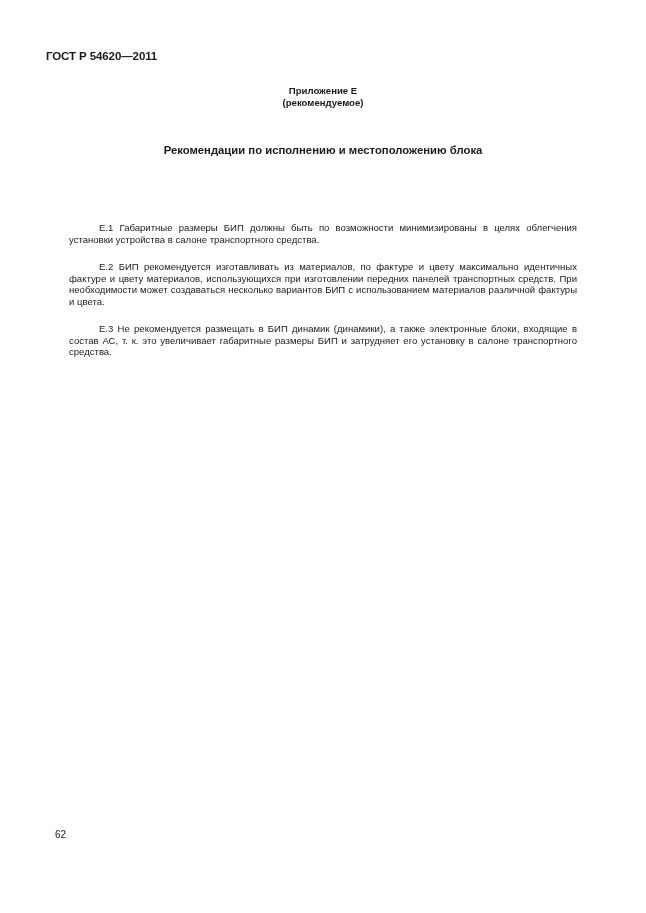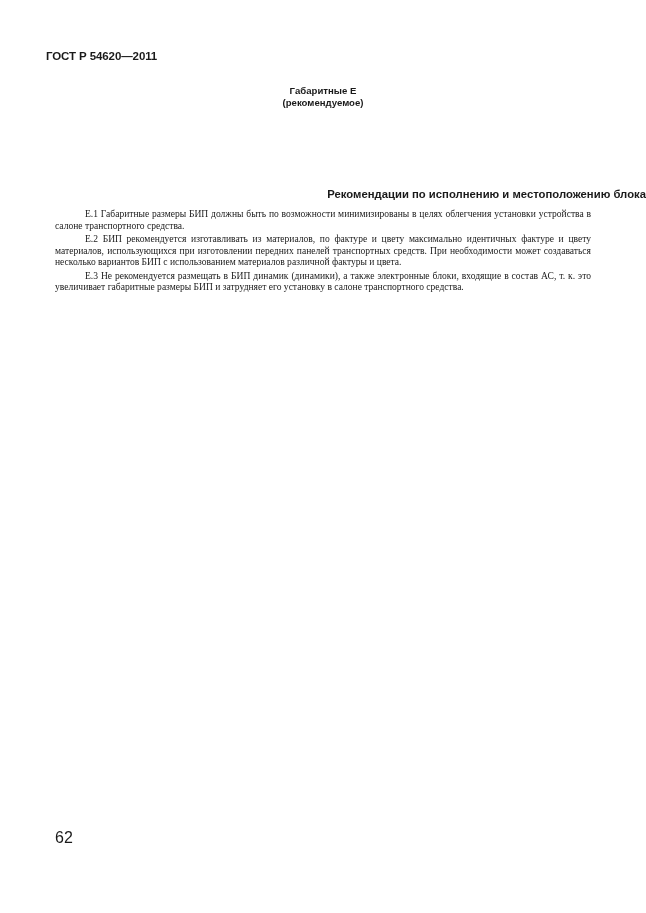--- a/index.html
+++ b/index.html
@@ -31,57 +31,55 @@
       text-align: center;
       font-size: 9.6px;
       font-weight: bold;
       line-height: 12px;
     }
     .title {
       position: absolute;
       left: 0;
       width: 646px;
       top: 144px;
-      text-align: right;
+      text-align: center;
       font-size: 11.3px;
       font-weight: bold;
       line-height: 13.3px;
-      margin-top: 44px;
     }
     .title div, .appendix div { white-space: nowrap; }
     .body-text {
       position: absolute;
       left: 53px;
       top: 206px;
       width: 540px;
       font-size: 9.55px;
       line-height: 11.55px;
       text-align: justify;
     }
     .para {
-      margin: 2px;
+      margin: 16px;
       text-indent: 30px;
       text-align: justify;
       hyphens: manual;
-      font-family: Liberation Serif, serif;
     }
     .page-number {
       position: absolute;
       left: 55px;
       top: 829px;
-      font-size: 16px;
+      font-size: 10px;
     }
   </style>
 </head>
 <body>
 
 <div class="page-header">ГОСТ Р 54620—2011</div>
 
 <div class="appendix">
-  <div>Габаритные Е</div>
+  <div>Приложение Е</div>
   <div>(рекомендуемое)</div>
 </div>
 
 <div class="title">
   <div>Рекомендации по исполнению и местоположению блока</div>
 </div>
 
 <div class="body-text">
   <p class="para">Е.1 Габаритные размеры БИП должны быть по возможности минимизированы в целях облегчения установ­ки устройства в салоне транспортного средства.</p>
   <p class="para">Е.2 БИП рекомендуется изготавливать  из материалов, по фактуре и цвету  максимально идентичных факту­ре и цвету материалов, использующихся при изготовлении передних панелей транспортных средств. При необхо­димости  может  создаваться несколько вариантов БИП с использованием материалов различной фактуры и цвета.</p>

